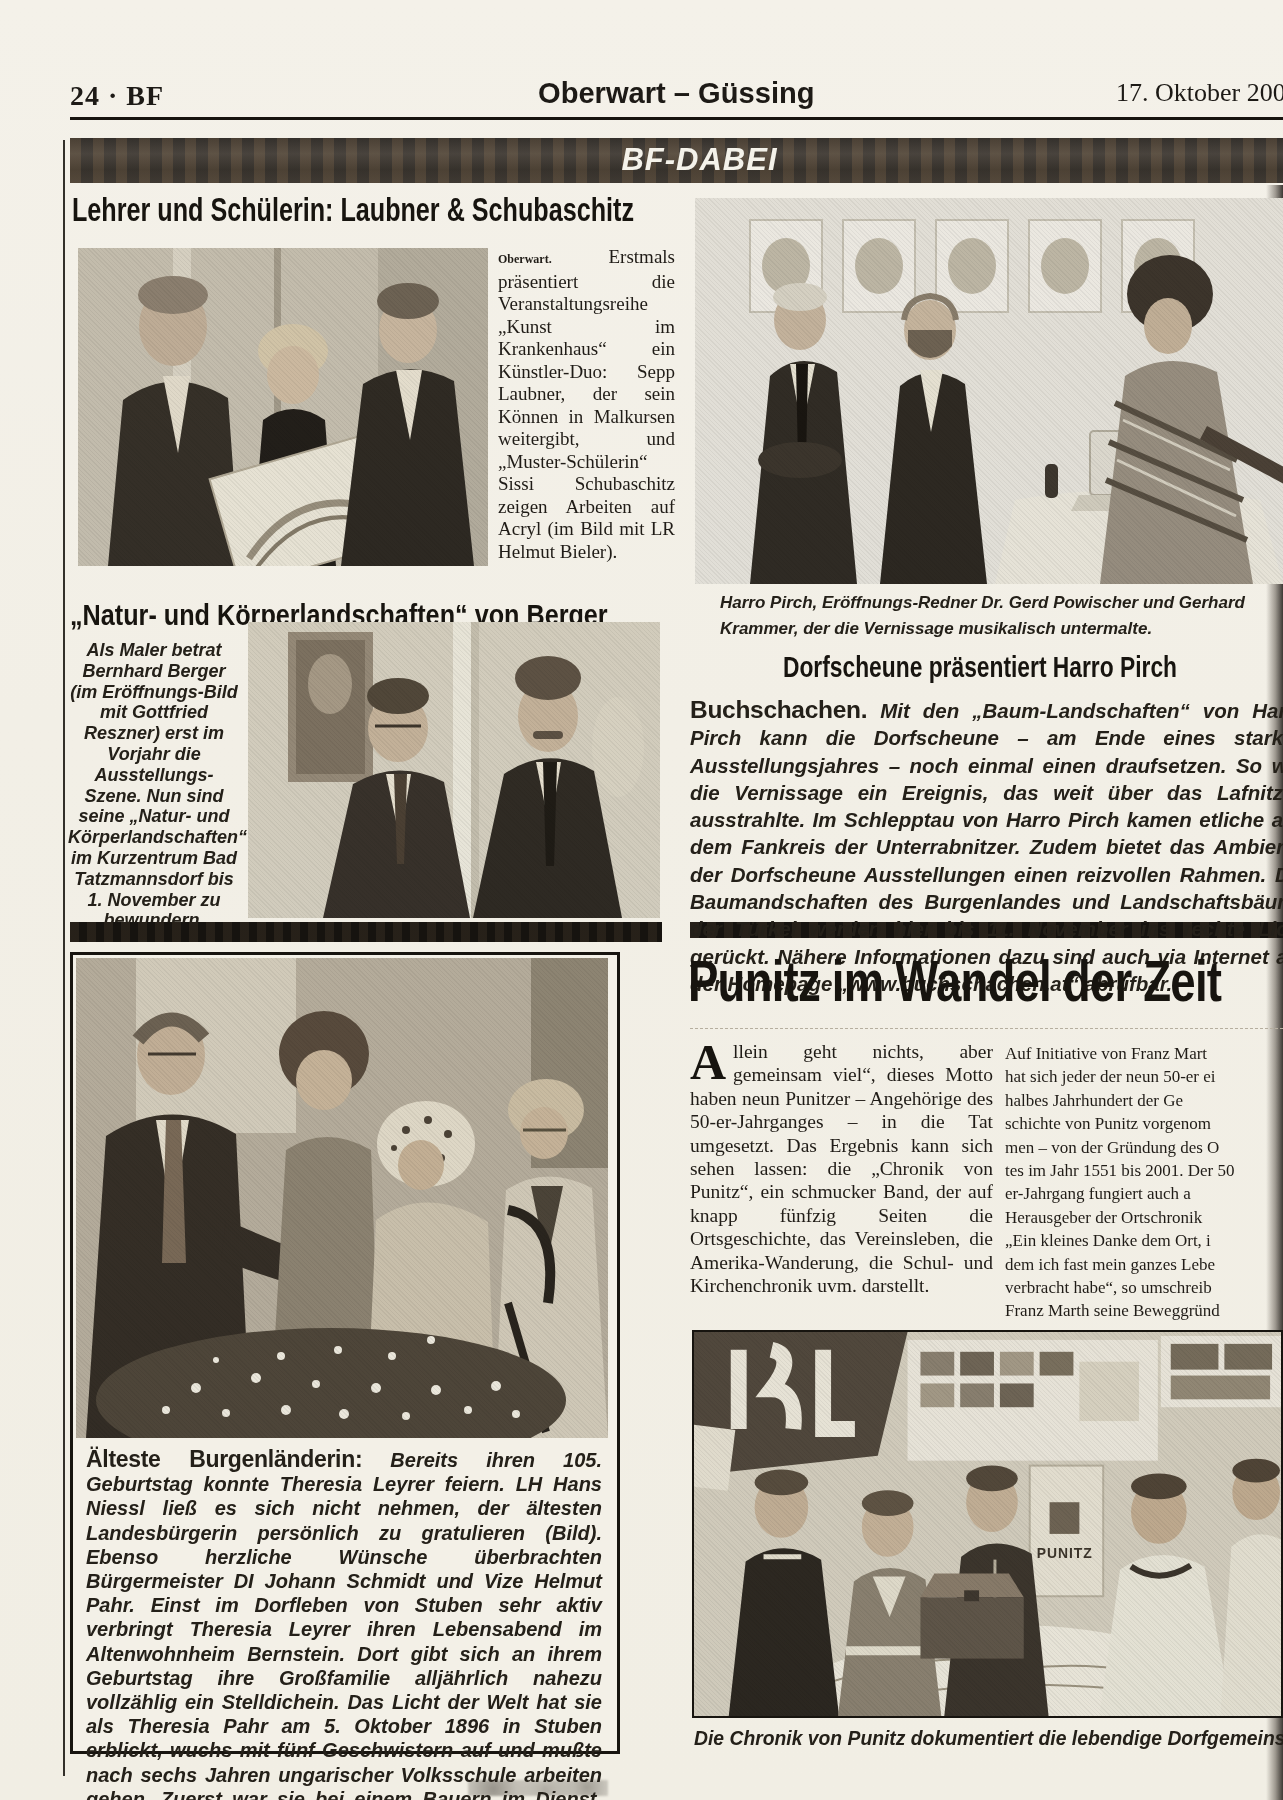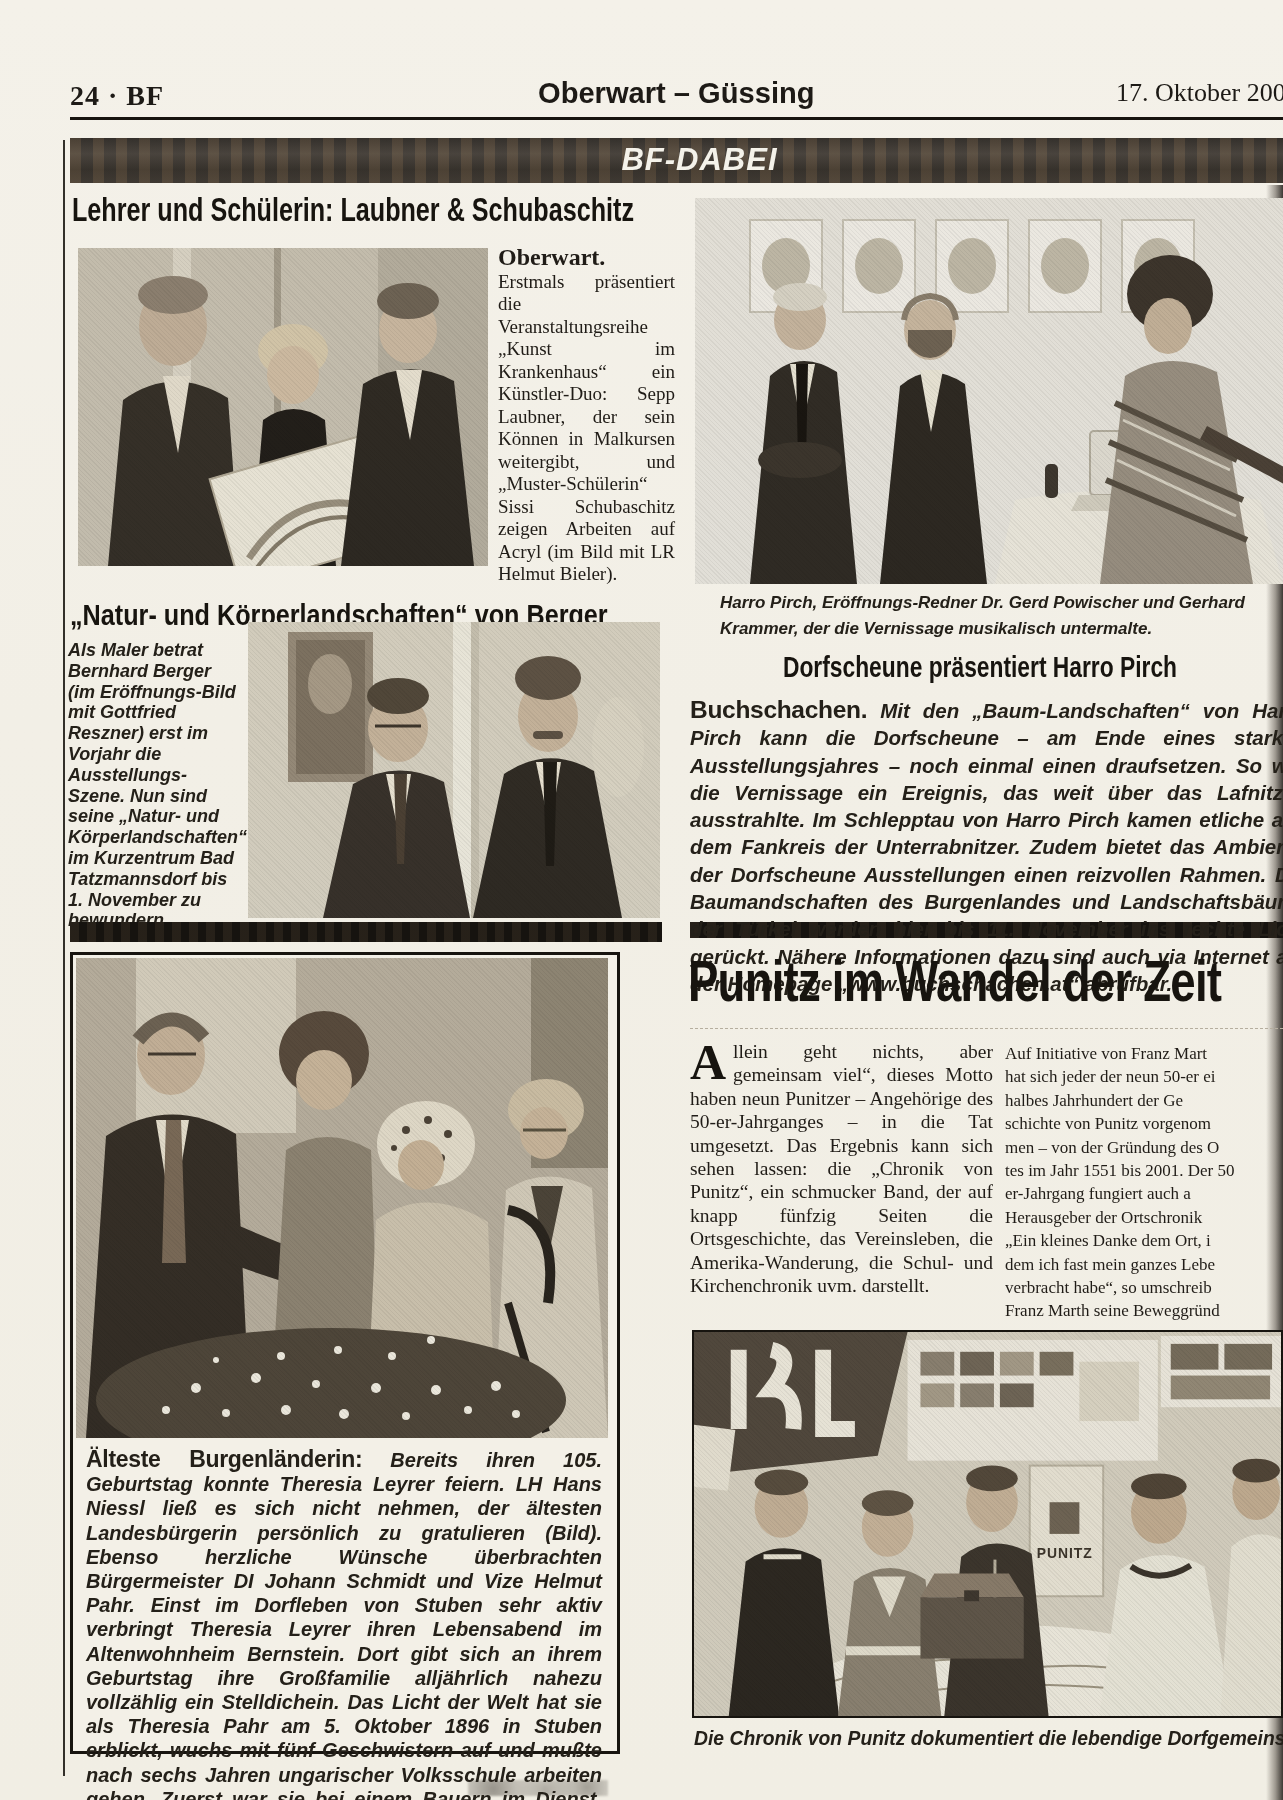--- a/index.html
+++ b/index.html
@@ -75,27 +75,27 @@
       </g>
       <circle cx="296" cy="286" r="16" fill="#4c443a"></circle>
       <path d="M263 318 L285 136 Q330 108 376 133 L396 318 Z" fill="#2c2822"></path>
       <polygon points="318,122 344,122 332,192" fill="#ece6d6"></polygon>
       <ellipse cx="330" cy="82" rx="29" ry="33" fill="#cdbba4"></ellipse>
       <ellipse cx="330" cy="53" rx="31" ry="18" fill="#6d6355"></ellipse>
     </svg>
   </div>
 
   <p class="serif-just abs" style="left:498px;top:246px;width:177px;margin:0;font-size:19px;line-height:22.5px;">
-    <span class="lead-serif" style="font-size:24px;">Oberwart.</span>
+    <span class="lead-serif" style="font-size:12px;">Oberwart.</span>
     <span>Erstmals präsentiert die Veranstaltungsreihe „Kunst im Krankenhaus“ ein Künstler-Duo: Sepp Laubner, der sein Können in Malkursen weitergibt, und „Muster-Schülerin“ Sissi Schubaschitz zeigen Arbeiten auf Acryl (im Bild mit LR Helmut Bieler).</span>
   </p>
 
   <h2 class="hl abs" style="left:70px;top:598px;font-size:30px;transform:scaleX(.84);margin:0;">„Natur- und Körperlandschaften“ von Berger</h2>
 
-  <div class="isans abs" style="left:68px;top:640px;width:172px;font-size:18px;line-height:20.8px;text-align:left;">Als Maler betrat Bernhard Berger (im Eröffnungs-Bild mit Gottfried Reszner) erst im Vorjahr die Ausstellungs-Szene. Nun sind seine „Natur- und Körperlandschaften“ im Kurzentrum Bad Tatzmannsdorf bis 1. November zu bewundern.</div>
+  <div class="isans abs" style="left:68px;top:640px;width:172px;font-size:18px;line-height:20.8px;text-align:center;">Als Maler betrat Bernhard Berger (im Eröffnungs-Bild mit Gottfried Reszner) erst im Vorjahr die Ausstellungs-Szene. Nun sind seine „Natur- und Körperlandschaften“ im Kurzentrum Bad Tatzmannsdorf bis 1. November zu bewundern.</div>
 
   <div class="photo" style="left:248px;top:622px;width:412px;height:296px;">
     <svg viewBox="0 0 412 296" preserveAspectRatio="none" aria-hidden="true">
       <rect width="412" height="296" fill="#d9d4c5"></rect>
       <rect x="40" y="10" width="85" height="150" fill="#978c7b"></rect>
       <rect x="48" y="18" width="69" height="134" fill="#7d7262"></rect>
       <ellipse cx="82" cy="62" rx="22" ry="30" fill="#a99d8a"></ellipse>
       <rect x="205" width="18" height="296" fill="#f0eee2"></rect>
       <rect x="223" width="8" height="296" fill="#c9c4b4"></rect>
       <ellipse cx="370" cy="125" rx="26" ry="50" fill="#ded9c9"></ellipse>

